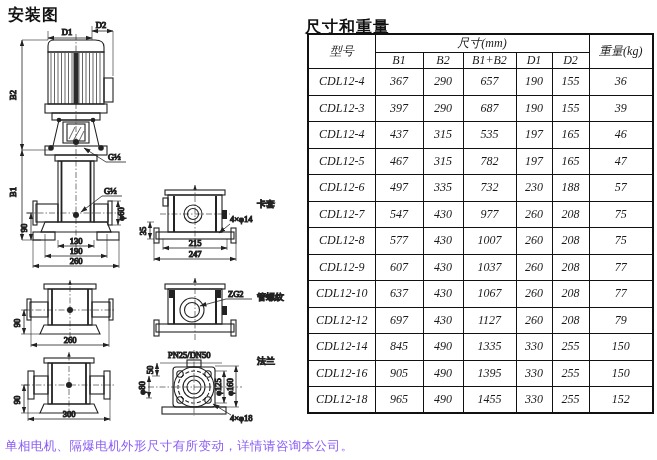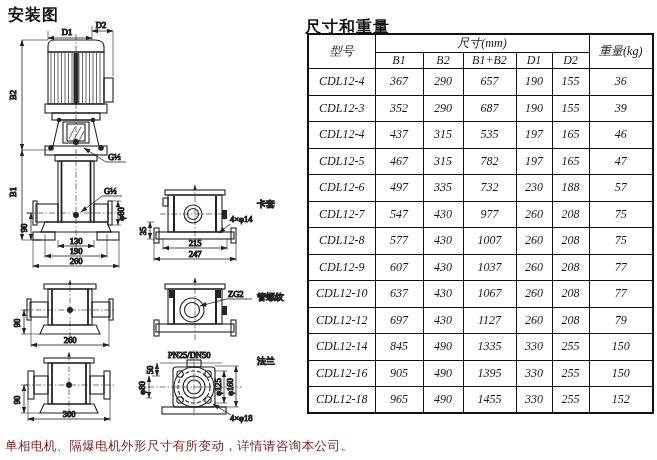--- a/index.html
+++ b/index.html
@@ -25,21 +25,21 @@
     border:2px solid #111;
     font-style:italic;
   }
   table.dims th,table.dims td{
     border:1px solid #111;text-align:center;vertical-align:middle;
     font-size:12px;font-weight:normal;padding:0;color:#1a1a1a;
   }
   table.dims thead tr{height:15px;}
   table.dims tbody tr{height:26.5px;}
   .footnote{
-    position:absolute;left:5px;top:438px;font-size:12.5px;letter-spacing:.4px;color:#7f1d1d;
+    position:absolute;left:5px;top:438px;font-size:12.5px;letter-spacing:.4px;color:#8b5cf6;
   }
 </style>
 </head>
 <body>
 
 <div class="title t-left">安装图</div>
 <div class="title t-right">尺寸和重量</div>
 
 <svg class="draw" width="310" height="440" viewBox="0 0 310 440">
   <defs>
@@ -267,21 +267,21 @@
         <td>CDL12-4</td>
         <td>367</td>
         <td>290</td>
         <td>657</td>
         <td>190</td>
         <td>155</td>
         <td>36</td>
       </tr>
       <tr>
         <td>CDL12-3</td>
-        <td>352</td>
+        <td>397</td>
         <td>290</td>
         <td>687</td>
         <td>190</td>
         <td>155</td>
         <td>39</td>
       </tr>
       <tr>
         <td>CDL12-4</td>
         <td>437</td>
         <td>315</td>

